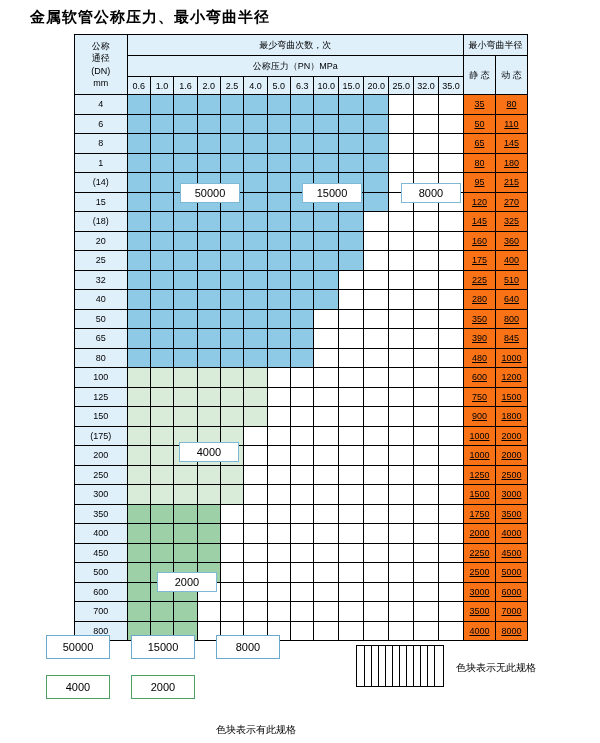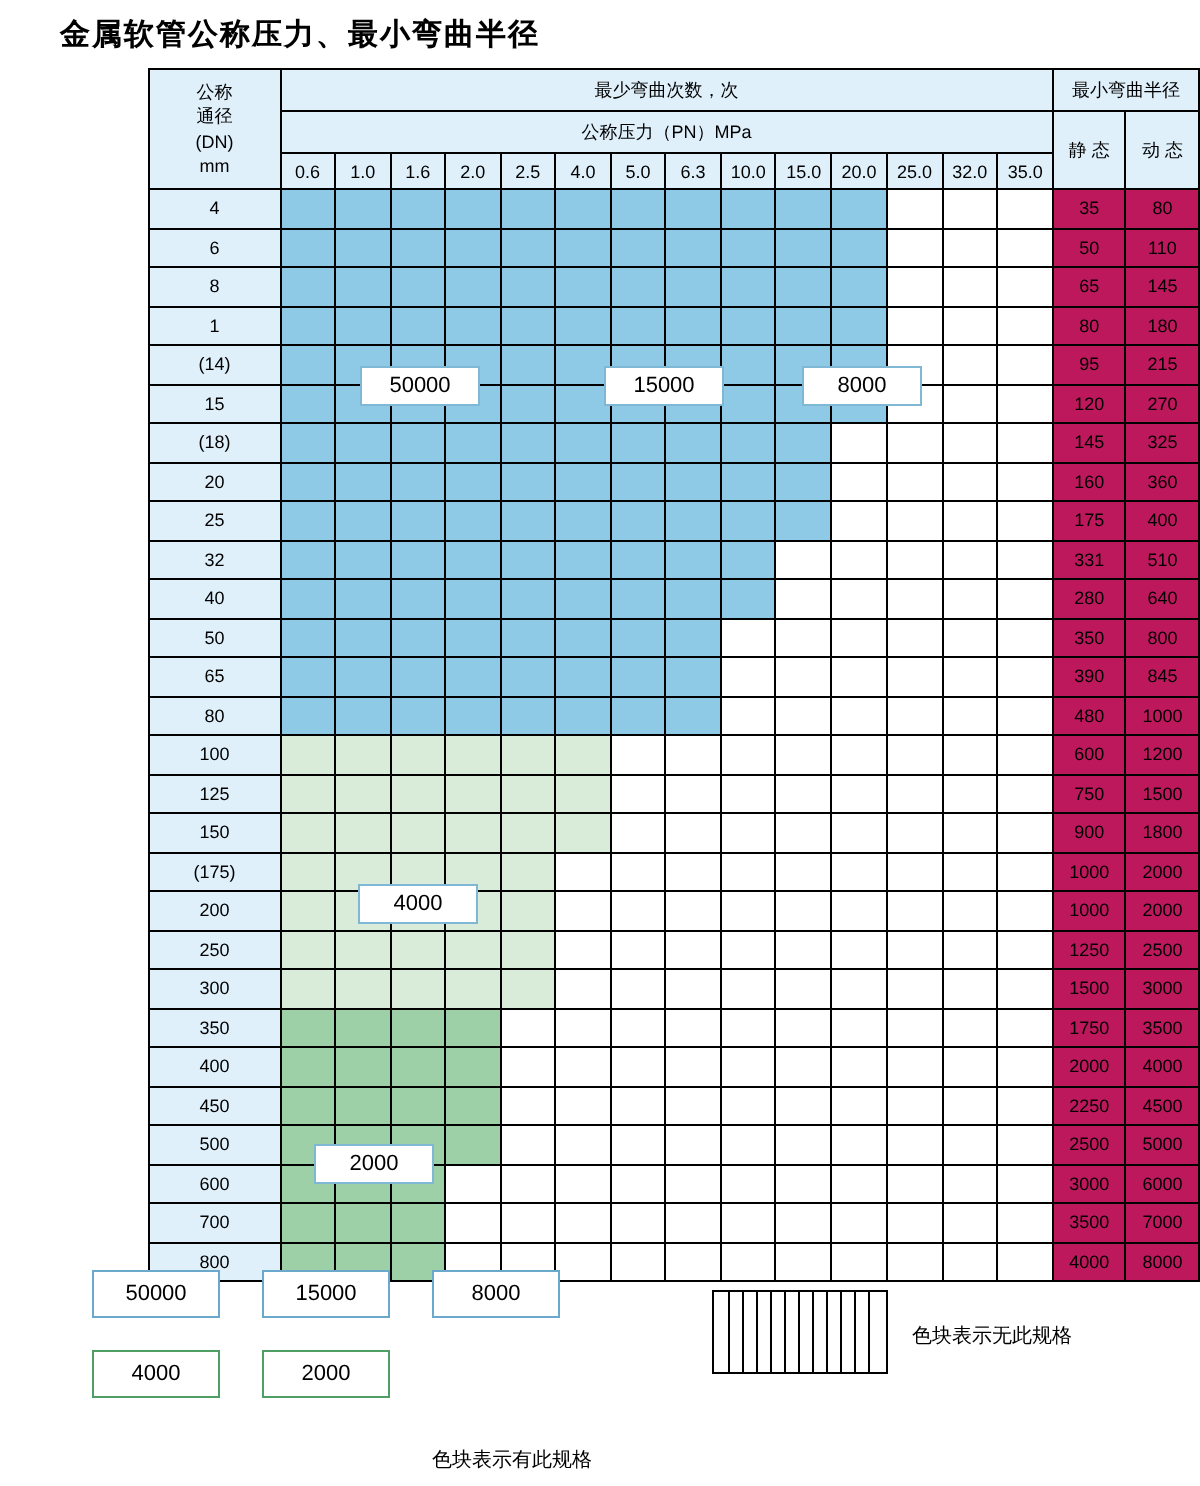--- a/index.html
+++ b/index.html
@@ -3,21 +3,21 @@
 <meta charset="utf-8">
 <style>
   html,body{margin:0;padding:0;}
   body{
     width:600px;height:743px;
     background:#ffffff;
     font-family:"Liberation Sans","DejaVu Sans",sans-serif;
     color:#000;
     overflow:hidden;
   }
-  .page{position:relative;width:600px;height:743px;border-radius:13px;}
+  .page{position:relative;width:528px;height:743px;border-radius:13px;}
 
   .title{
     position:absolute;left:30px;top:8px;
     font-family:"Liberation Serif","DejaVu Serif",serif;
     font-weight:bold;font-size:15px;letter-spacing:1px;
   }
 
   
   .tbl-wrap{position:absolute;left:30px;top:34px;padding-left:44px;}
   table.main{border-collapse:collapse;table-layout:fixed;}
@@ -41,21 +41,21 @@
   .dn-head{font-size:10px;line-height:1.35;}
   .row-lbl{height:18.5px;background:#dff0fb;font-size:10px;}
   .cell{height:18.5px;}
 
   
   .f-blue   {background:#8ecae6;}
   .f-green  {background:#d9ecd9;}
   .f-green2 {background:#9ed0a8;}
   .f-none   {background:#ffffff;}
 
-  .val{background:#be185d;}
+  .val{background:#f97316;text-decoration:underline;}
 
   
   .callout{
     position:absolute;
     background:#ffffff;
     border:1px solid #7fb8d4;
     font-size:11px;
     text-align:center;
     line-height:18px;
     height:18px;
@@ -309,21 +309,21 @@
             <td class="cell p-col f-blue"></td>
             <td class="cell p-col f-blue"></td>
             <td class="cell p-col f-blue"></td>
             <td class="cell p-col f-blue"></td>
             <td class="cell p-col f-blue"></td>
             <td class="cell p-col f-none"></td>
             <td class="cell p-col f-none"></td>
             <td class="cell p-col f-none"></td>
             <td class="cell p-col f-none"></td>
             <td class="cell p-col f-none"></td>
-            <td class="cell r-col val">331</td>
+            <td class="cell r-col val">225</td>
             <td class="cell r-col val">510</td>
           </tr>
           <tr>
             <td class="row-lbl dn-col">40</td>
             <td class="cell p-col f-blue"></td>
             <td class="cell p-col f-blue"></td>
             <td class="cell p-col f-blue"></td>
             <td class="cell p-col f-blue"></td>
             <td class="cell p-col f-blue"></td>
             <td class="cell p-col f-blue"></td>

